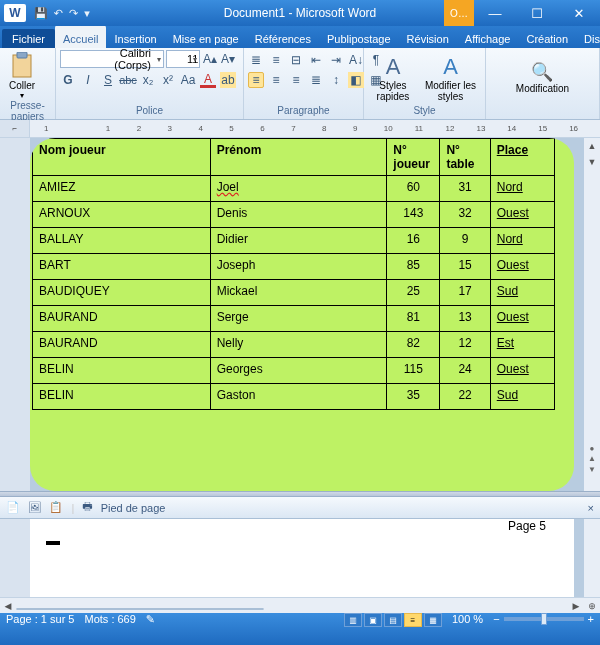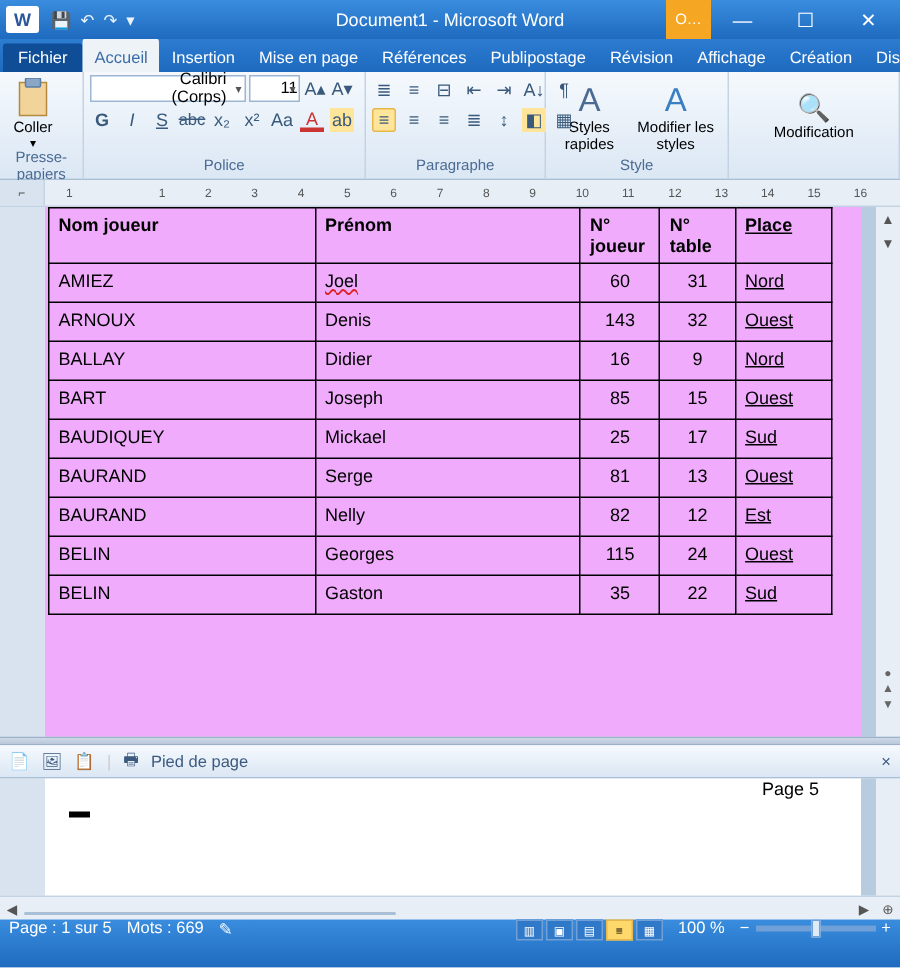--- a/index.html
+++ b/index.html
@@ -40,21 +40,21 @@
 
 
 .ruler-area { height: 18px; background: #e8eef6; display: flex; font-size: 8px; color: #555; border-bottom: 1px solid #c3d3e4; }
 .ruler-area .lcol { width: 30px; background: #d9e3ef; display: flex; align-items: center; justify-content: center; border-right: 1px solid #c3d3e4; }
 .ruler-area .rul { flex: 1; display: flex; align-items: center; position: relative; overflow: hidden; padding-left: 14px; }
 .ruler-area .rul span { width: 37px; }
 
 
 .doc-wrap { height: 353px; display: flex; background: #b8cce0; }
 .doc-wrap .gutter { width: 30px; background: #d9e3ef; }
-.doc-wrap .page { background: #f0abfc; flex: 1; margin: 0 10px 0 0; overflow: hidden; position: relative; }
+.doc-wrap .page { background: #bef264; flex: 1; margin: 0 10px 0 0; overflow: hidden; position: relative; border-radius: 25px; }
 .vscroll { width: 16px; background: #e8eef6; position: relative; }
 .vscroll .vs-up, .vscroll .vs-dn { height: 16px; display: flex; align-items: center; justify-content: center; font-size: 9px; color: #555; }
 .vscroll .vs-track { position: absolute; top: 16px; bottom: 48px; left: 0; right: 0; }
 .vscroll .vs-pg { position: absolute; bottom: 16px; height: 32px; left: 0; right: 0; display: flex; flex-direction: column; align-items: center; justify-content: space-around; font-size: 8px; color: #666; }
 
 table.dt { border-collapse: collapse; width: 523px; margin-left: 2px; }
 .dt th, .dt td { border: 1px solid #000; padding: 4px 6px; font-size: 12px; text-align: left; vertical-align: top; height: 26px; }
 .dt th { font-weight: bold; }
 .dt td.c { text-align: center; }
 .dt td .spell { border-bottom: 2px wavy #d22; text-decoration: underline wavy #d22; }

